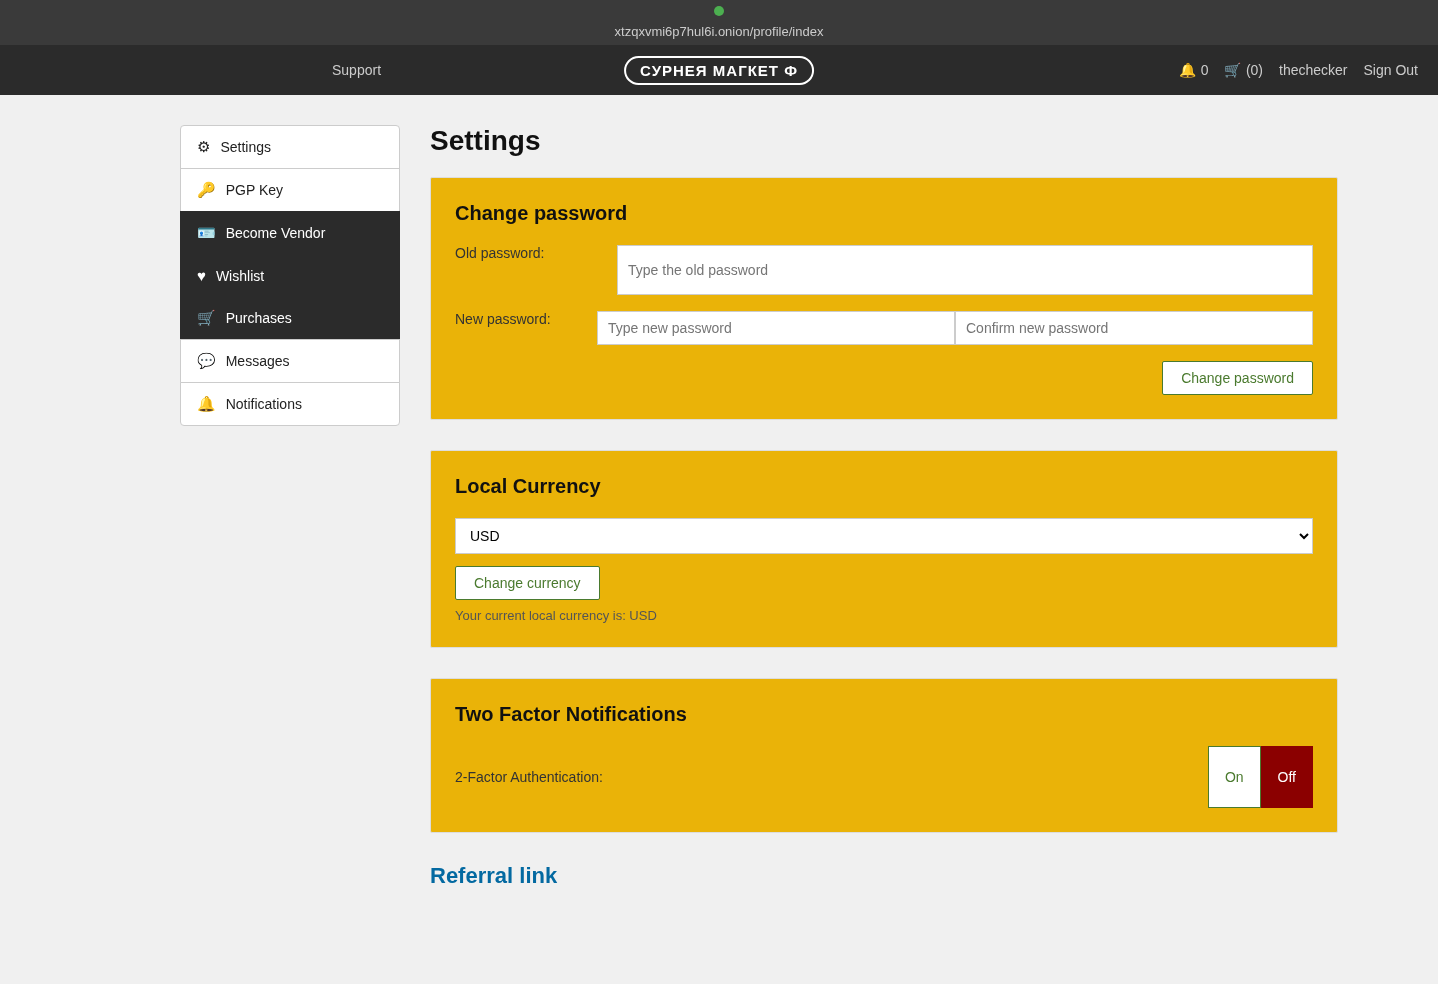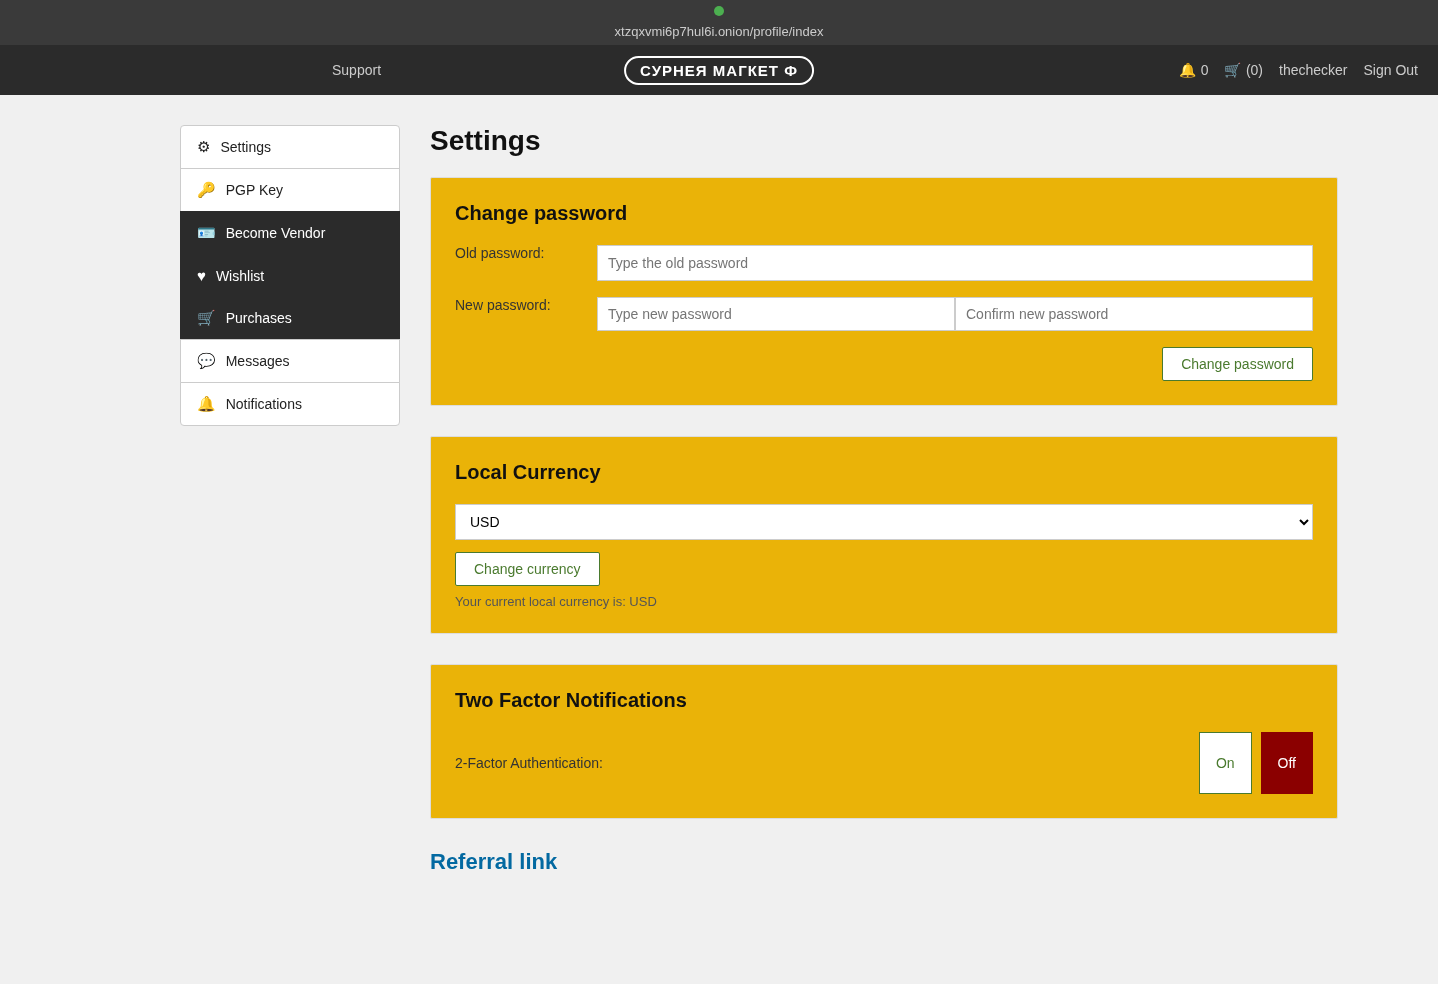--- a/index.html
+++ b/index.html
@@ -126,25 +126,26 @@
     }
     .form-label {
       width: 130px;
       color: #333;
       font-size: 14px;
       flex-shrink: 0;
     }
     .form-input {
       flex: 1;
       border: 1px solid #ccc;
-      padding: 9px 10px;
+      padding: 16px 10px;
       font-size: 14px;
       color: #999;
       outline: none;
       background: #fff;
+      margin-left: 20px;
     }
     .form-input-half {
       flex: 1;
       border: 1px solid #ccc;
       padding: 8px 10px;
       font-size: 14px;
       color: #999;
       outline: none;
       background: #fff;
     }
@@ -201,21 +202,20 @@
       cursor: pointer;
       font-size: 14px;
     }
     .tfa-off {
       padding: 6px 16px;
       border: 1px solid #8b0000;
       color: #fff;
       background: #8b0000;
       cursor: pointer;
       font-size: 14px;
-      margin-left: 9px;
     }
 
     
     .referral-title {
       font-size: 22px;
       font-weight: bold;
       color: #0369a1;
     }
   </style>
 </head>

